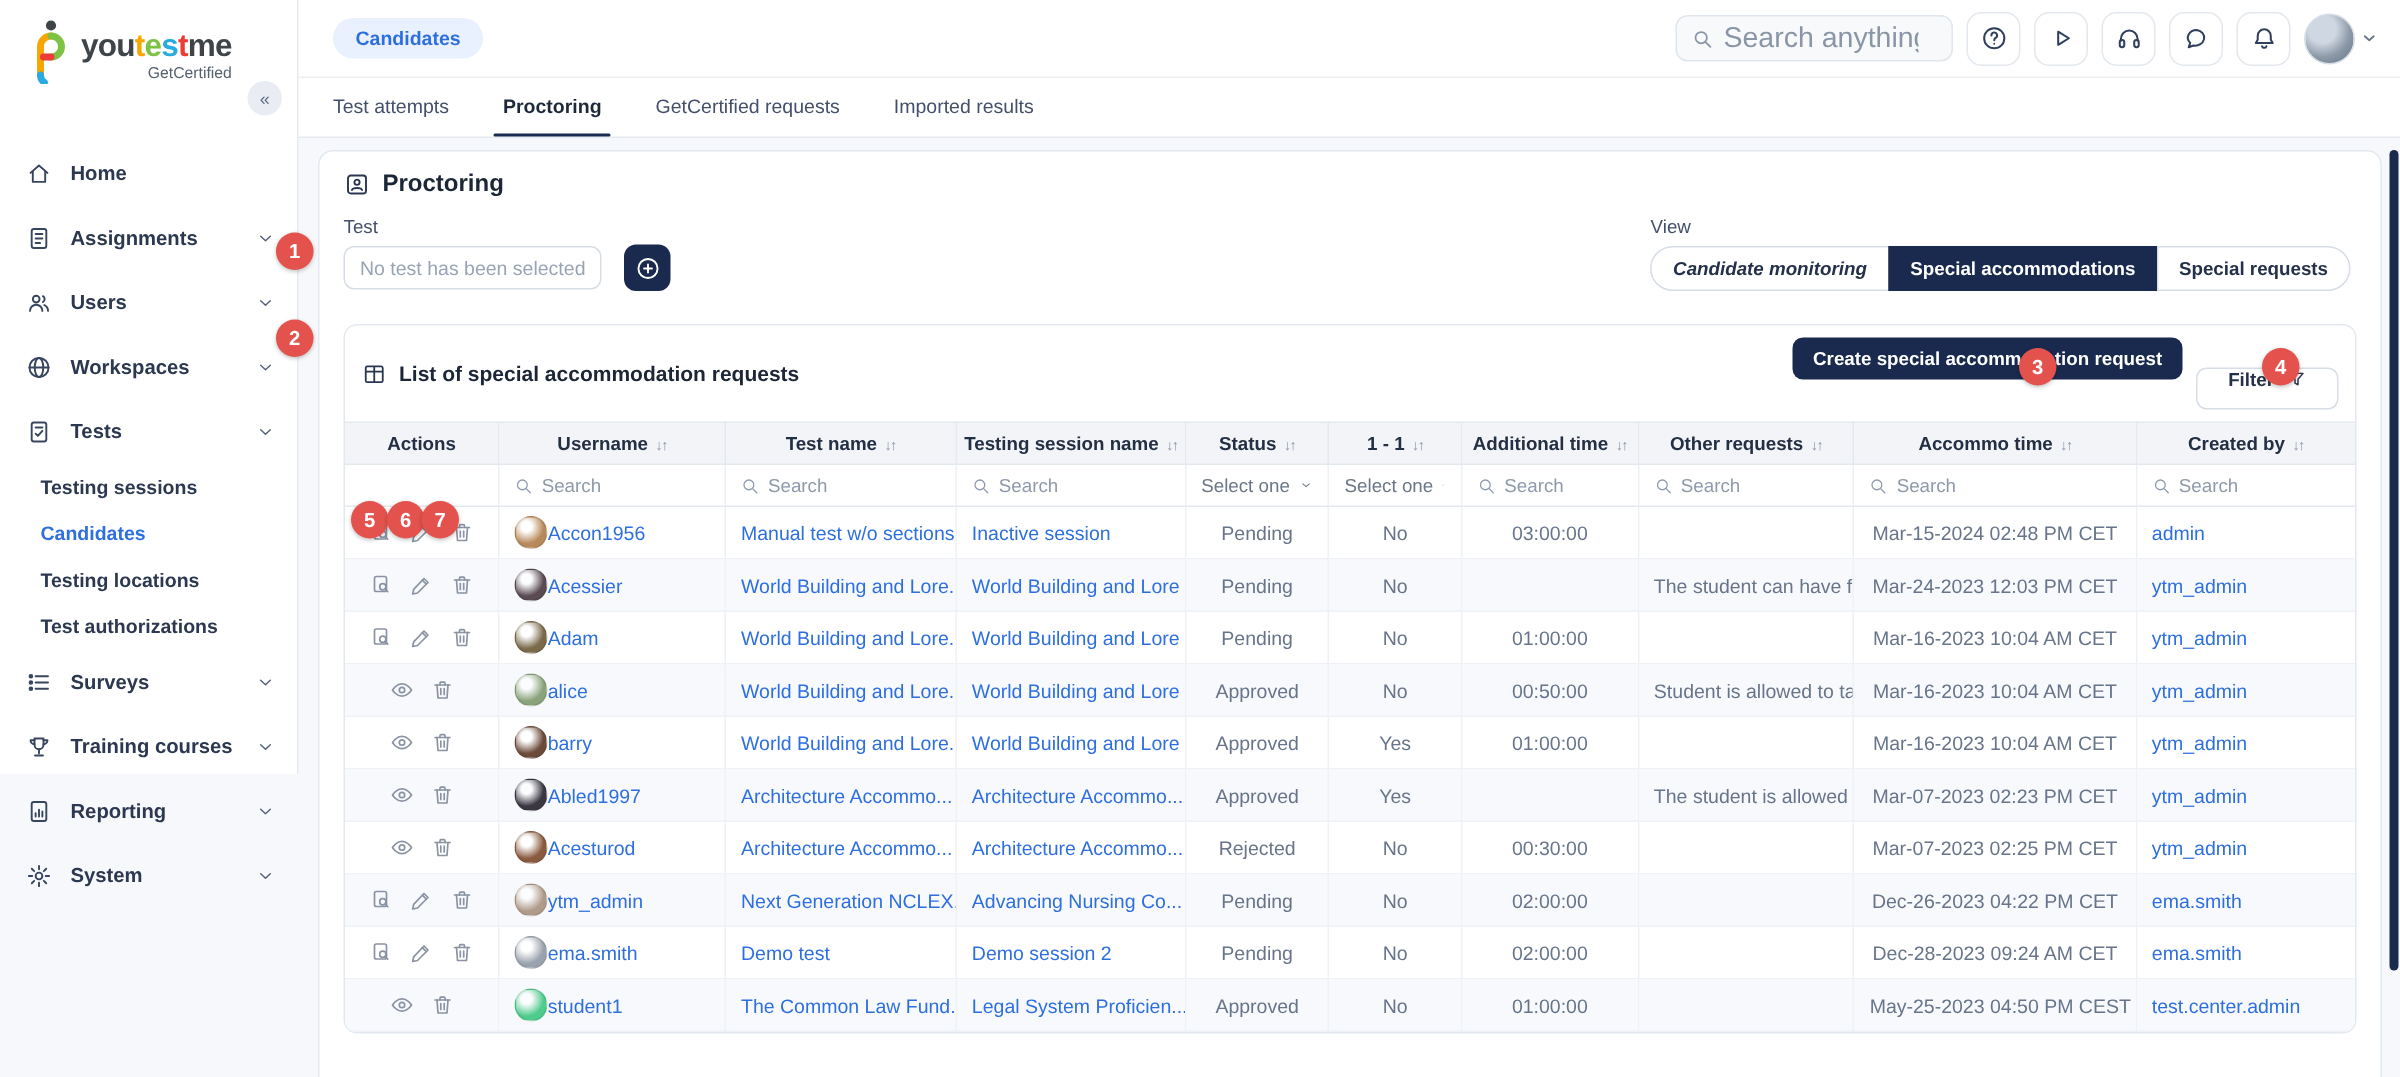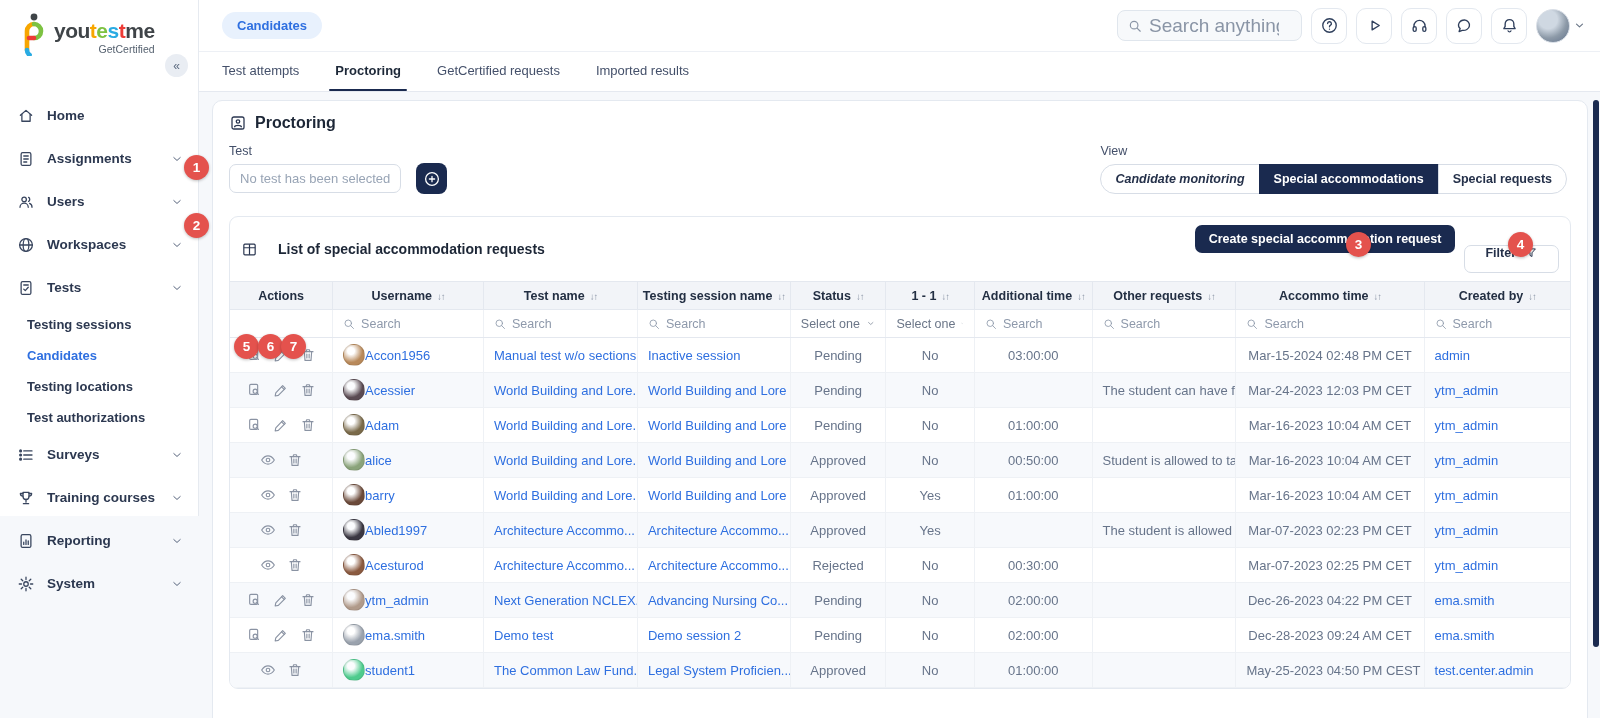--- a/index.html
+++ b/index.html
@@ -64,21 +64,21 @@
   .view-label { font-size:12.5px; color:#44506a; margin-bottom:6px; }
   .segmented { display:flex; }
   .seg-opt { height:30px; display:flex; align-items:center; padding:0 14px; background:#fff; border:1px solid #d7dde6; font-size:12.5px; font-weight:700; color:#25314a; cursor:pointer; margin-left:-1px; white-space:nowrap; }
   .seg-opt:first-child { border-radius:15px 0 0 15px; margin-left:0;font-style:italic; }
   .seg-opt:last-child { border-radius:0 15px 15px 0; }
   .seg-opt.selected { background:#1a2a4f; border-color:#1a2a4f; color:#fff; }
 
   
   .table-card { border:1px solid #e4e9f0; border-radius:9px; margin-top:12px; overflow:hidden; }
   .table-head-row { display:flex; align-items:center; padding:8px 11px; }
-  .table-title { display:flex; align-items:center; gap:20px; font-size:14px; font-weight:800; color:#1c2636; }
+  .table-title { display:flex; align-items:center; gap:8px; font-size:14px; font-weight:800; color:#1c2636; }
   .table-title svg { width:17px; height:17px; color:#2a3650; }
   .table-actions { margin-left:auto; display:flex; gap:9px; }
   .btn-primary { background:#1a2a4f; color:#fff; border:none; border-radius:7px; height:28px; padding:0 14px; font-size:12.5px; font-weight:700; cursor:pointer; font-family:"Liberation Sans",sans-serif; }
   .btn-filter { background:#fff; color:#25314a; border:1px solid #d7dde6; border-radius:7px; height:28px; padding:0 20px; font-size:12.5px; font-weight:700; display:flex; align-items:flex-start; gap:8px; cursor:pointer; font-family:"Liberation Sans",sans-serif;margin-top:20px; }
   .btn-filter svg { width:14px; height:14px; color:#2a3650; }
 
   table { width:100%; border-collapse:collapse; table-layout:fixed; }
   thead th { background:#f2f4f8; height:28px; font-size:12.5px; font-weight:700; color:#232f43; border-right:1px solid #e4e8ef; border-top:1px solid #e4e8ef; border-bottom:1px solid #e4e8ef; text-align:center; cursor:pointer; white-space:nowrap; overflow:hidden; }
   thead th:last-child { border-right:none; }
   thead th .sort { font-size:9.5px; color:#8a94a6; letter-spacing:-1px; margin-left:5px; font-weight:400; }

